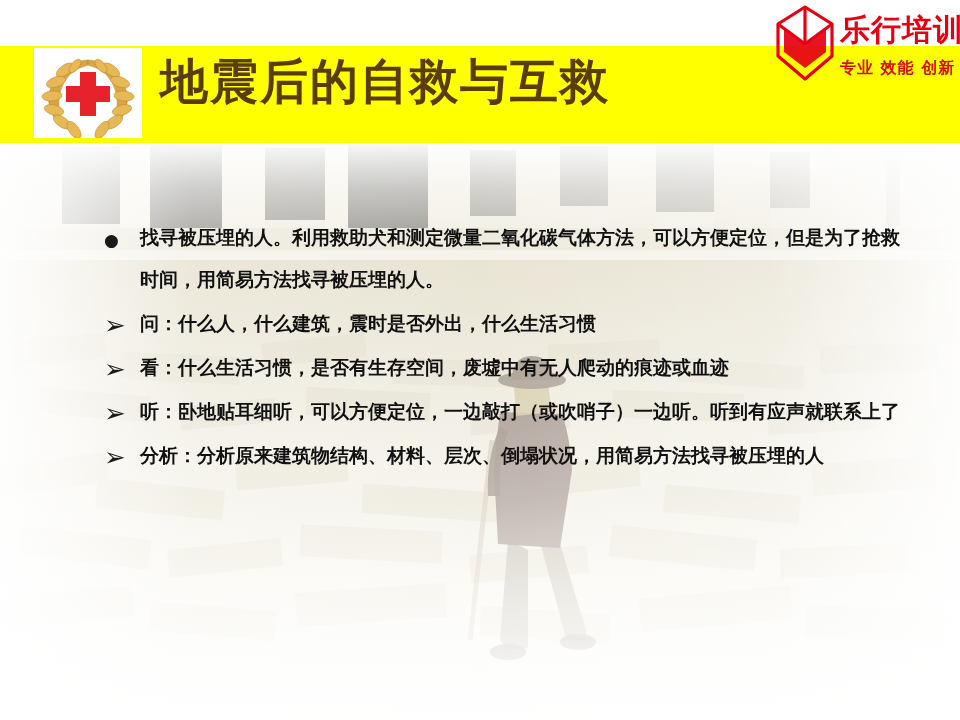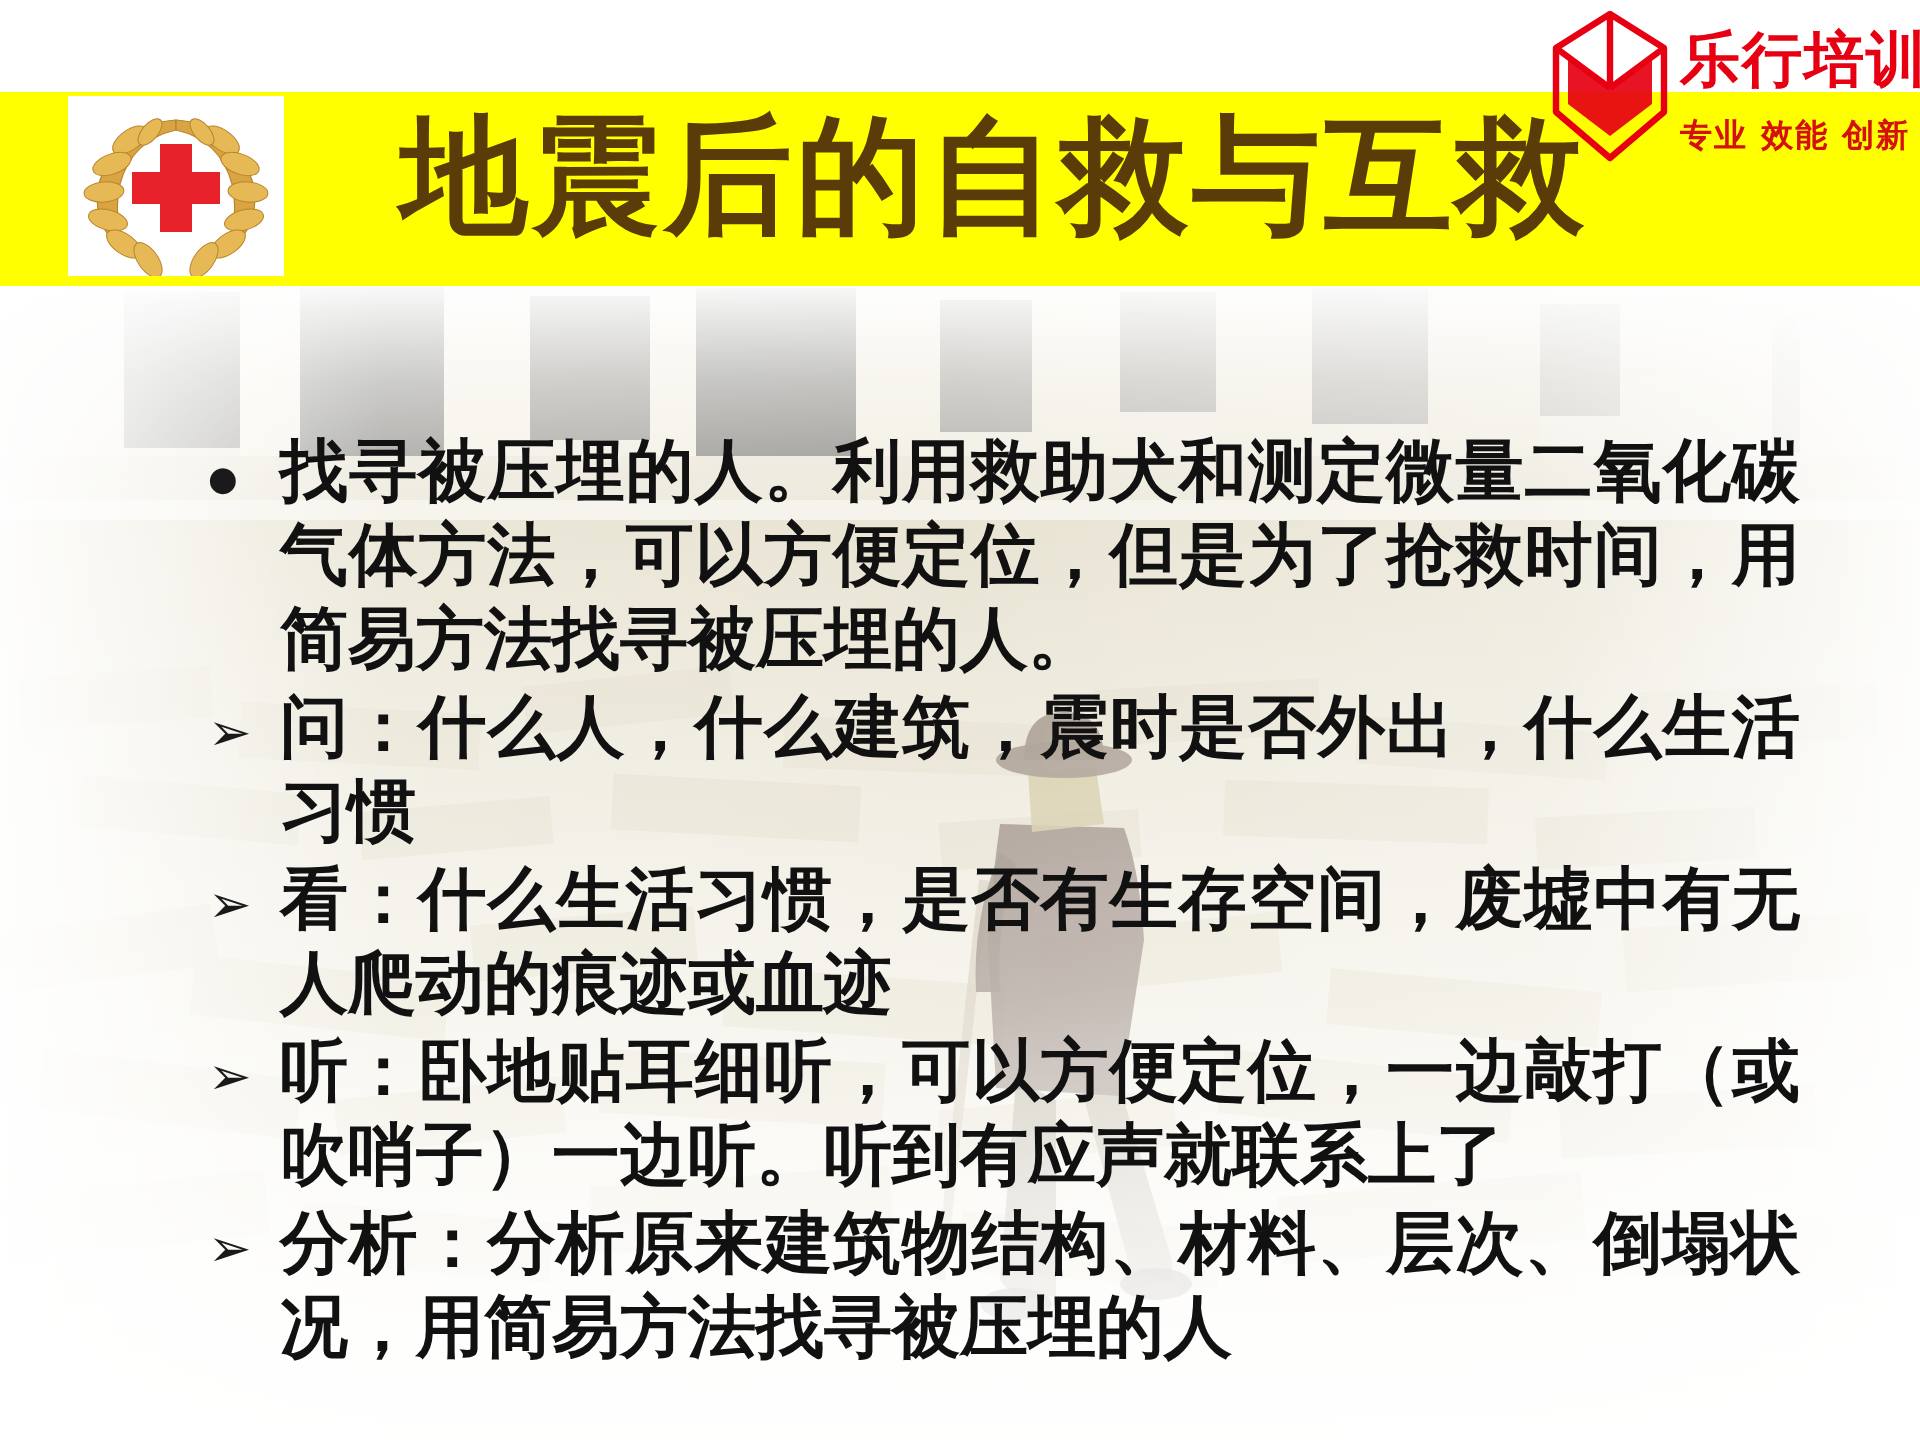--- a/index.html
+++ b/index.html
@@ -89,27 +89,26 @@
     position: absolute;
     left: 34px; top: 48px;
     width: 108px; height: 90px;
     background: #ffffff;
   }
   #slide-title {
     position: absolute;
     left: 160px;
     top: 57px;
     font-family: "DejaVu Sans", "Liberation Sans", sans-serif;
-    font-size: 64px;
+    font-size: 48px;
     font-weight: bold;
     letter-spacing: 2px;
     color: #5a3c08;
     line-height: 1.0;
     white-space: nowrap;
-    margin-left: 40px;
   }
 
   
   #brand-logo {
     position: absolute;
     right: 6px;
     top: 2px;
     width: 186px;
     height: 82px;
   }
@@ -163,21 +162,21 @@
     padding-left: 4px;
     box-sizing: border-box;
   }
   .bullet-marker.disc {
     font-size: 17px;
     line-height: 44px;
   }
   .bullet-text {
     flex: 1 1 auto;
     font-family: Liberation Mono, monospace;
-    font-size: 34px;
+    font-size: 19px;
     font-weight: bold;
     line-height: 42px;
     color: #111111;
     text-align: justify;
     text-justify: inter-character;
     letter-spacing: 0px;
   }
 </style>
 </head>
 <body>

